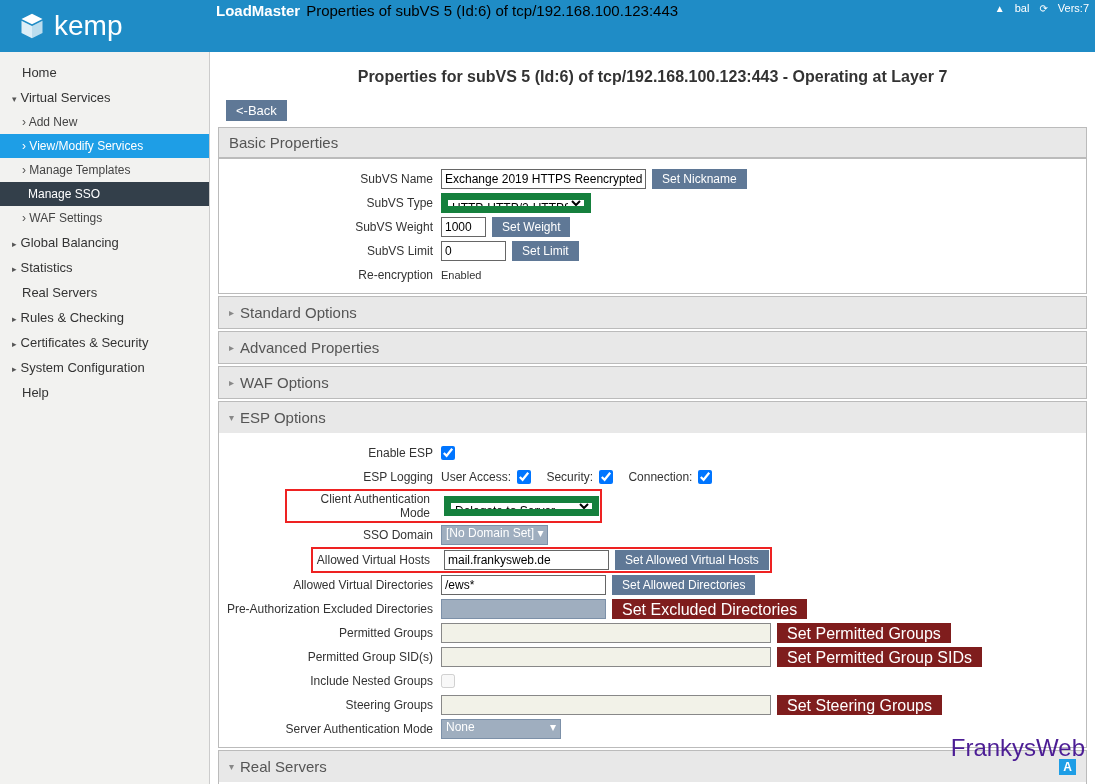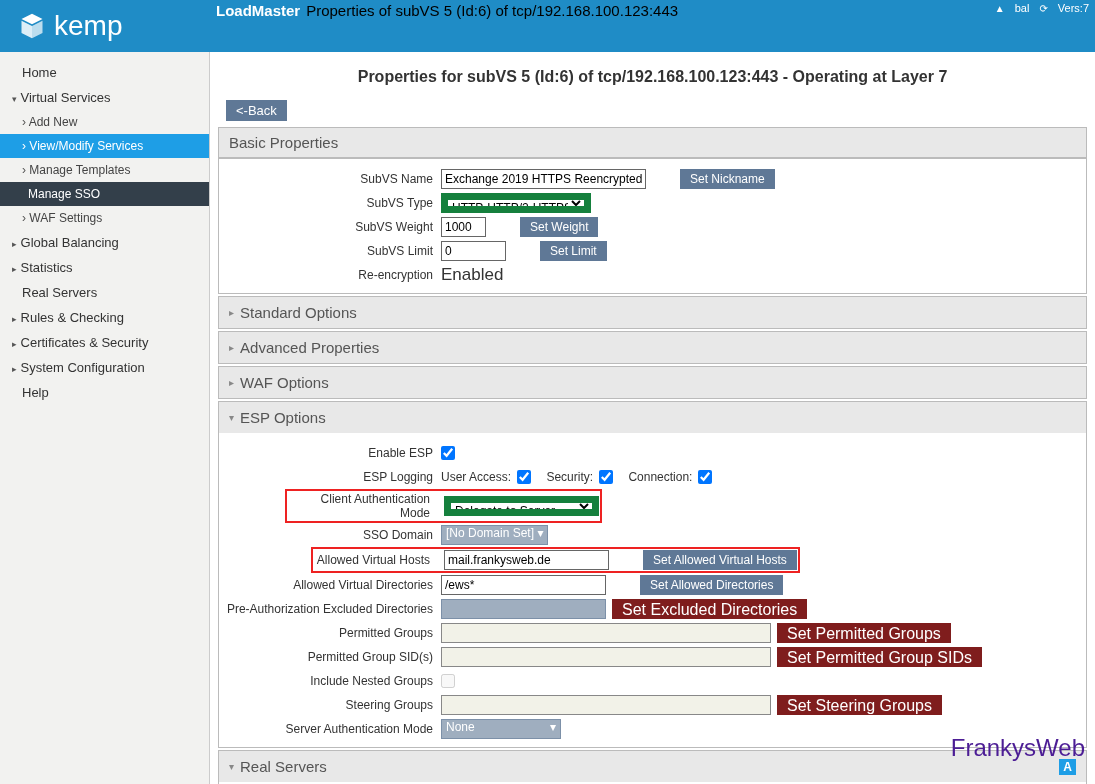--- a/index.html
+++ b/index.html
@@ -32,23 +32,23 @@
 .panel { border:1px solid #bbb; margin:6px 8px 0 8px; }
 .panel-hdr { background:#e8e8e8; border-bottom:1px solid #bbb; padding:6px 10px; font-size:15px; color:#555; display:flex; align-items:center; gap:6px;}
 .collapsible { border:1px solid #bbb; margin:2px 8px 0 8px; background:#e8e8e8; padding:7px 10px; font-size:15px; color:#555; display:flex; align-items:center; gap:6px; cursor:pointer;}
 .collapsible .tri { font-size:10px; color:#888; }
 .expanded-body { border:1px solid #bbb; border-top:none; margin:0 8px; padding:8px 4px 6px 4px; background:#fff;}
 .form-row { display:flex; align-items:center; height:24px; margin-bottom:0px;}
 .form-label { width:218px; text-align:right; padding-right:8px; font-size:12px; color:#333;}
 .form-control { display:flex; gap:6px; flex:1;}
 input[type=text] { border:1px solid #666; height:20px; padding:0 3px; font-size:12px;}
 select { border:7px solid #15803d; height:20px; font-size:12px; background:#fff;}
-.btn-blue { background:#5f7896; color:#fff; border:none; padding:2px 10px; font-size:12px; cursor:pointer; height:20px;margin-left:28px;}
+.btn-blue { background:#5f7896; color:#fff; border:none; padding:2px 10px; font-size:12px; cursor:pointer; height:20px;}
 .btn-grey { background:#7f1d1d; color:#fff; border:none; padding:2px 10px; font-size:16px; cursor:pointer; height:20px;}
-.readonly-val { font-size:17px; color:#333; }
+.readonly-val { font-size:11px; color:#333; }
 .chk { width:14px; height:14px;}
 textarea.tall { border:1px solid #888; height:20px; width:330px; resize:none; font-size:12px; background:#f2f2e8;}
 .redbox { border:2px solid #e22; padding:1px; display:inline-flex; align-items:center; gap:6px;}
 .row-redbox { display:flex; align-items:center; margin-bottom:0; }
 .sel-disabled { background:#9faebf; color:#fff; border:1px solid #7c90a8; height:20px; font-size:12px; padding:0 4px;}
 .watermark { position:absolute; bottom:22px; right:10px; color:#4c1d95; font-size:24px;}
 .main-inner { height:100%; overflow:hidden; }
 </style>
 </head>
 <body>

